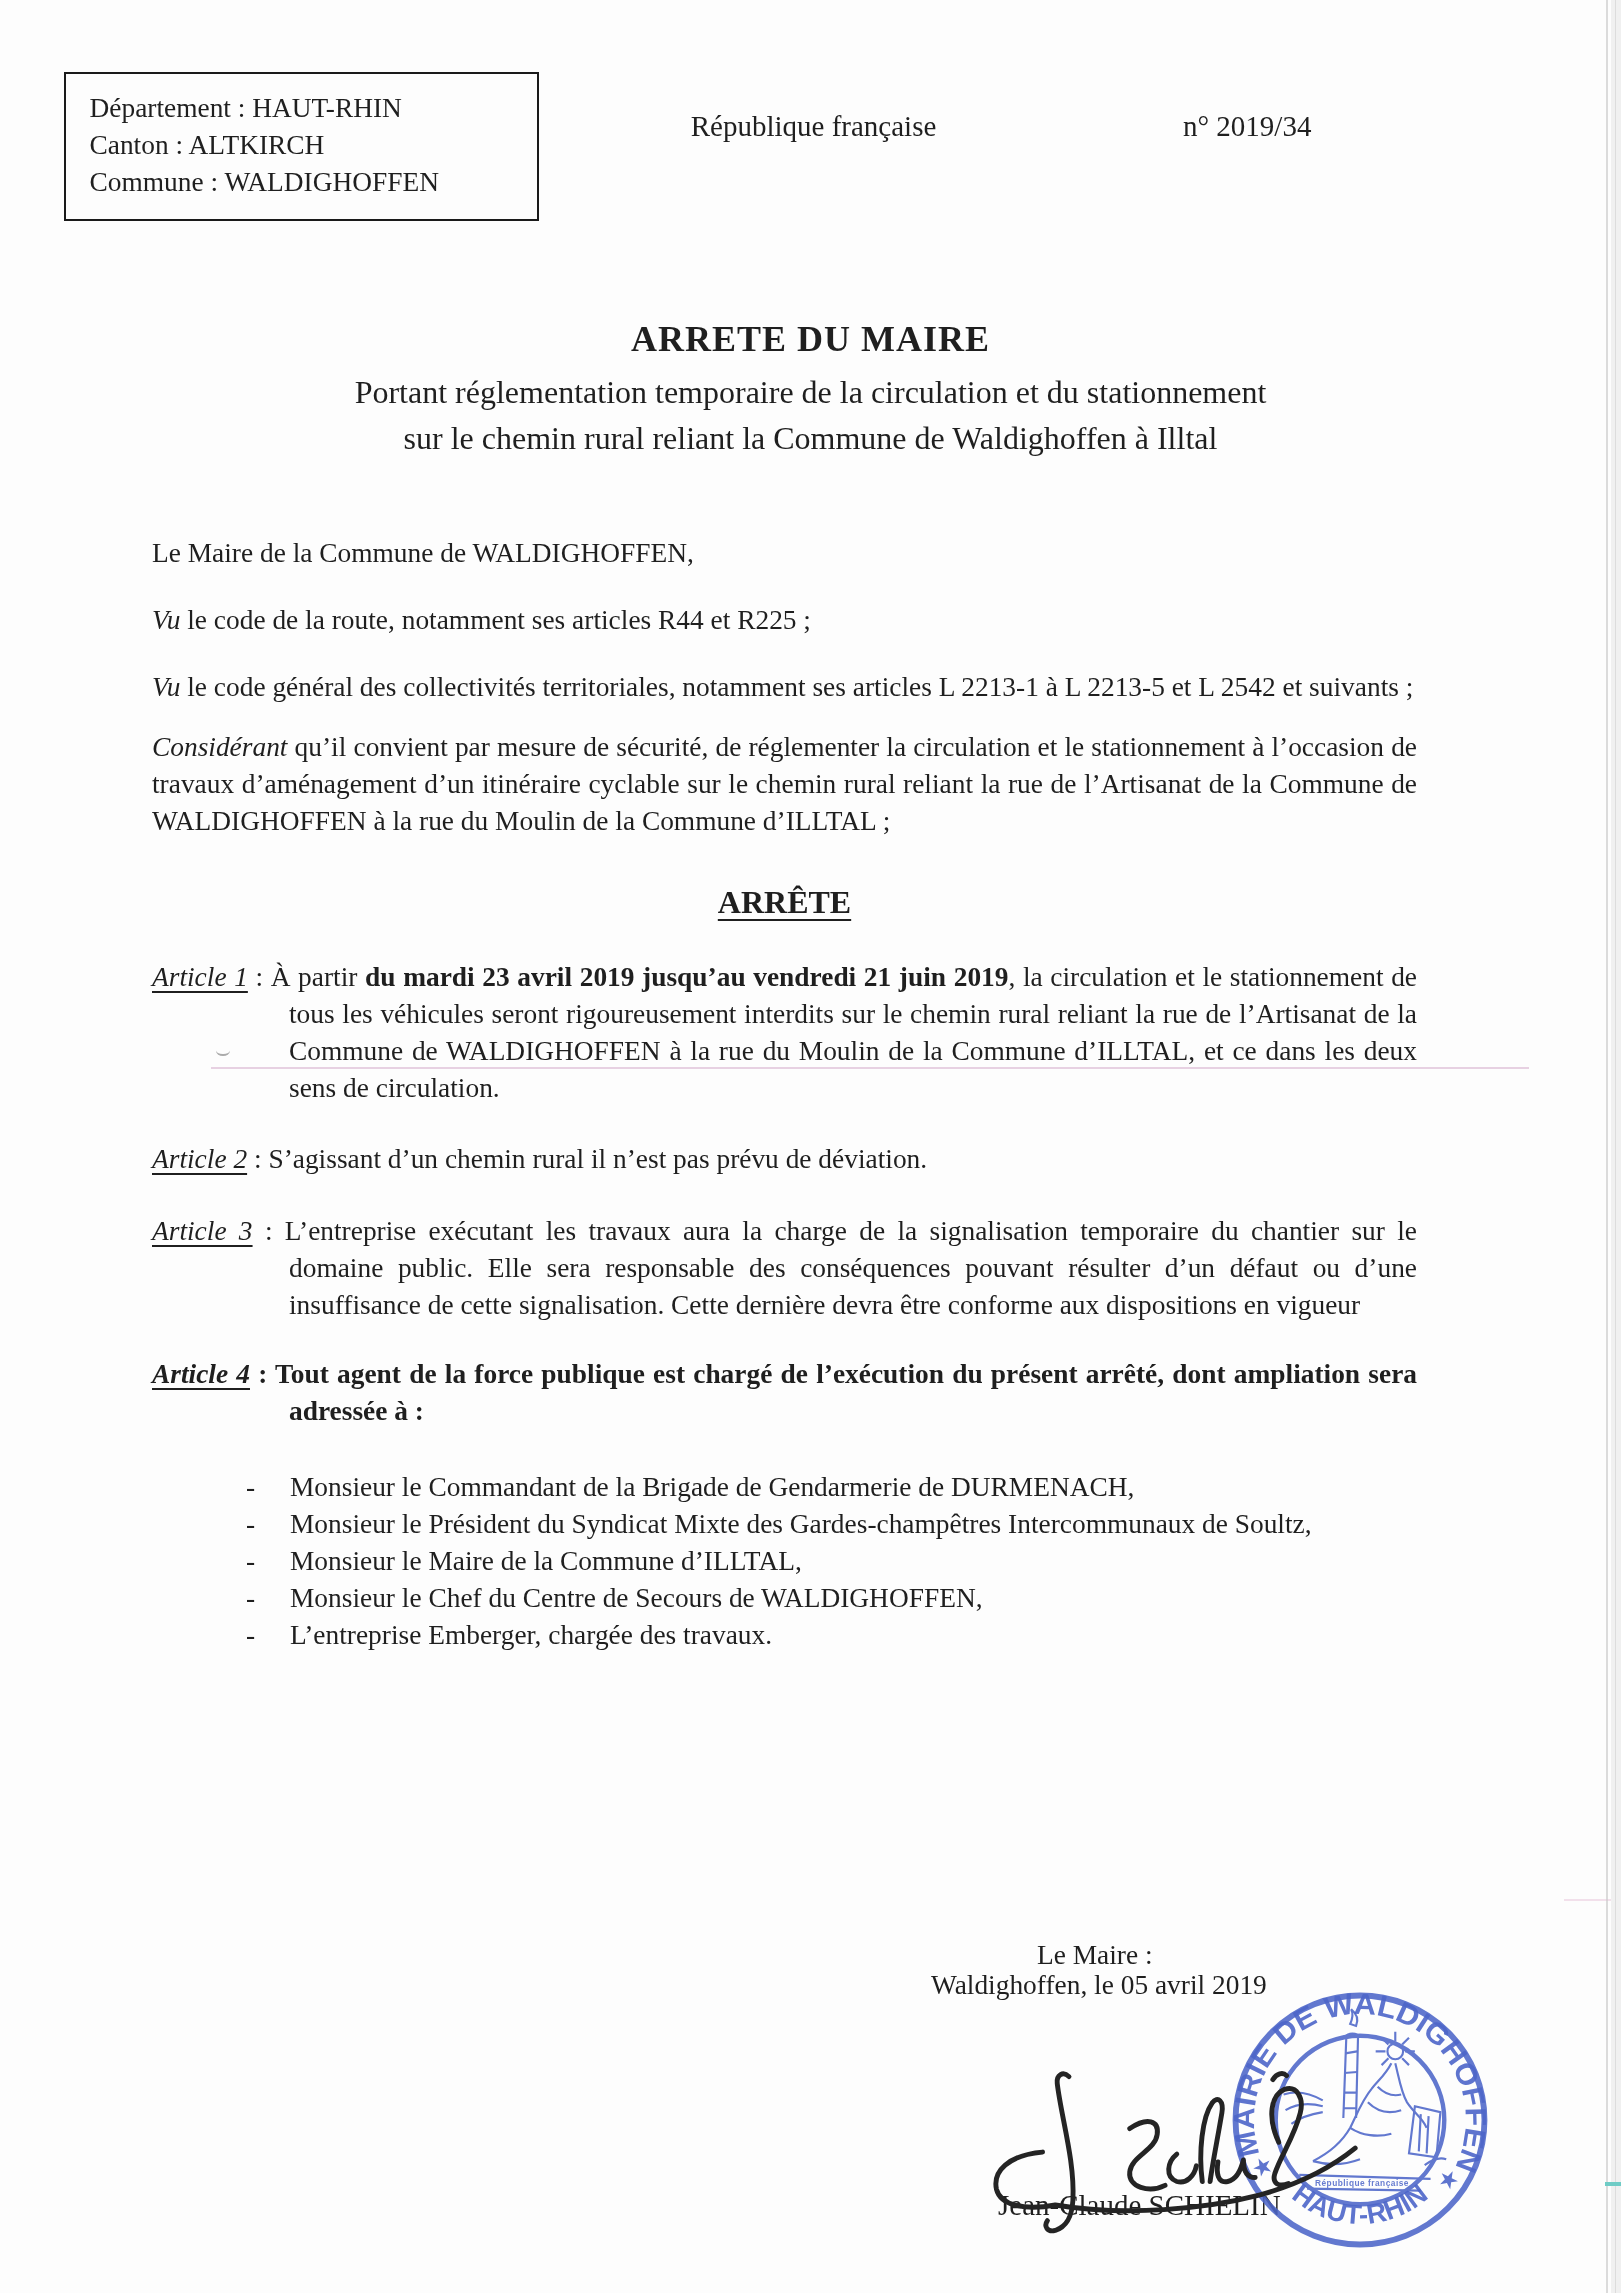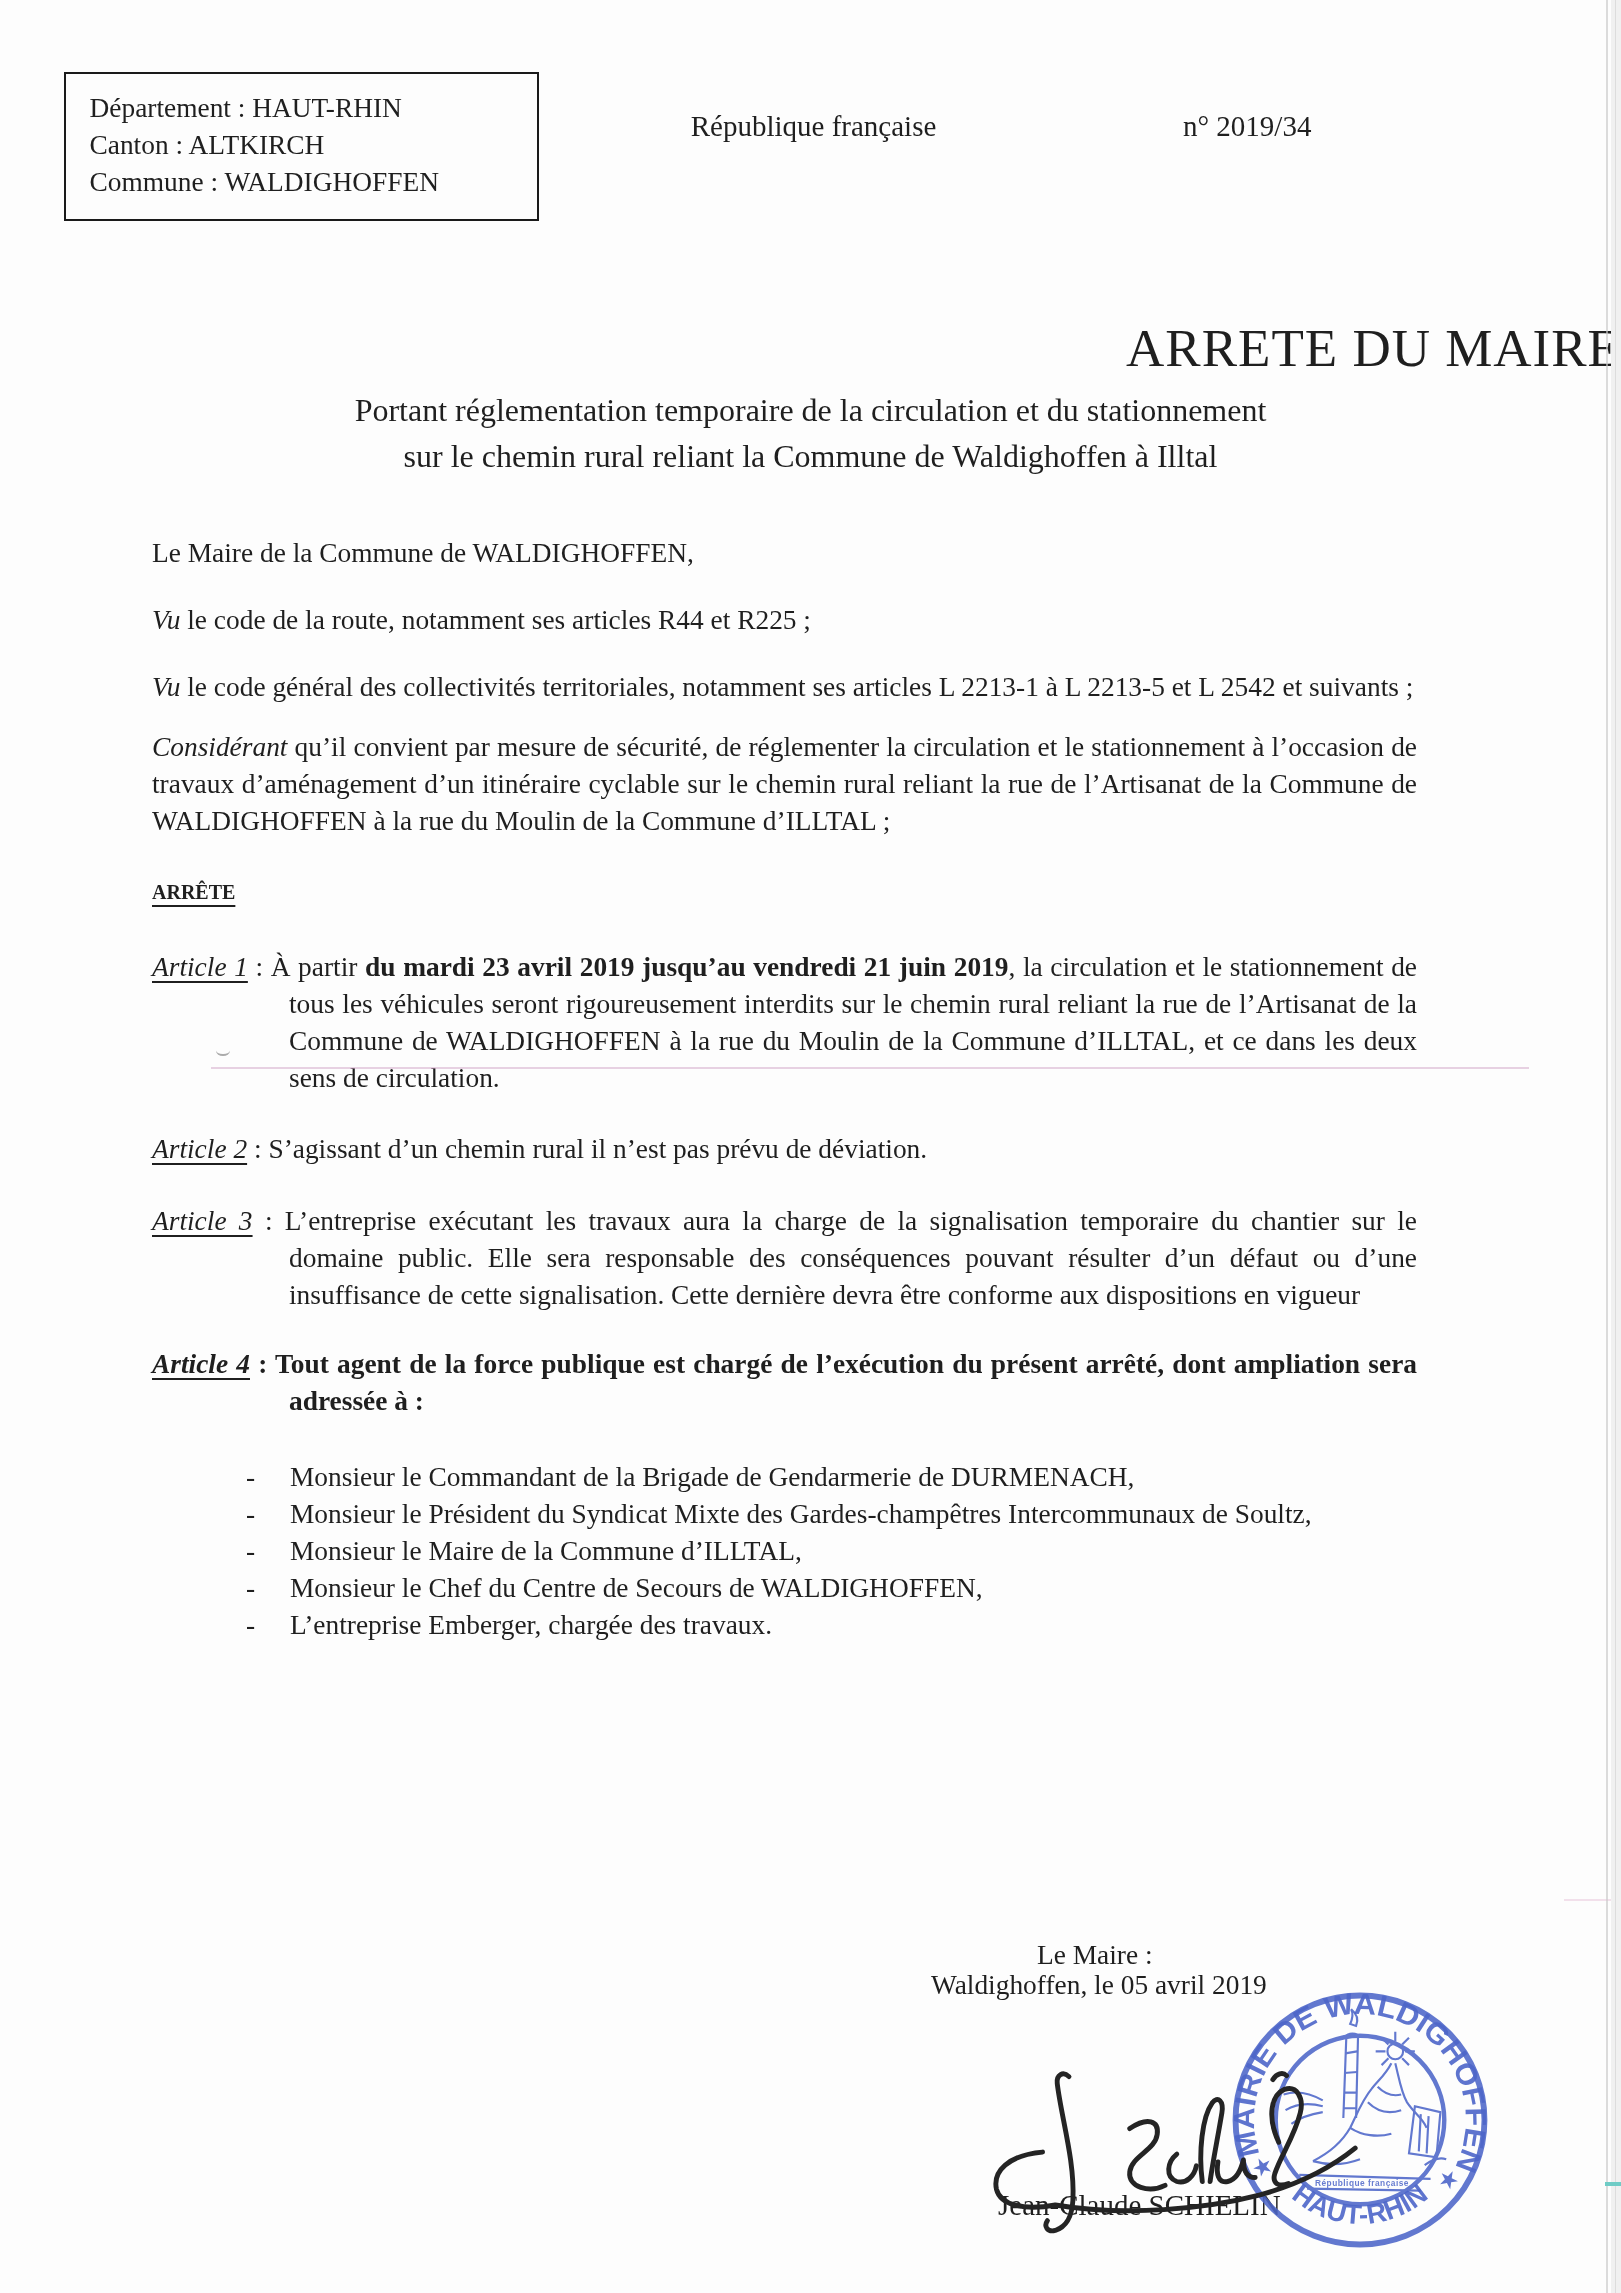--- a/index.html
+++ b/index.html
@@ -9,31 +9,31 @@
   
   .header-box{position:absolute;left:64px;top:72px;width:475px;height:149px;
 ic        box-sizing:border-box;}
   .header-box{border:2px solid #1a1a1a;border-top-width:2.9px;box-sizing:border-box;
         padding:15.7px 0 0 23.5px;font-size:27.4px;line-height:37px;}
   .republic{position:absolute;left:588px;top:110px;width:451px;text-align:center;font-size:29px;}
   .doc-number{position:absolute;left:1183px;top:110px;font-size:29px;}
 
   
   .title-block{position:absolute;left:0;top:318px;width:1621px;text-align:center;}
-  .title-main{font-size:53px;font-weight:normal;letter-spacing:1px;text-align:right;}
+  .title-main{font-size:36px;font-weight:bold;letter-spacing:1px;}
   .title-sub{font-size:32px;font-weight:normal;line-height:46px;margin-top:8.8px;}
 
   
   .content{position:absolute;left:152px;top:535px;width:1265px;font-size:27.4px;line-height:37px;}
   .p{text-align:justify;margin:0;}
   .mt17{margin-top:30px;} .mt22{margin-top:21.6px;} .mt23{margin-top:22.5px;}
   .lead{font-style:italic;}
   .pre{white-space:pre-wrap;}
   .sep{white-space:pre;}
-  .decree{text-align:left;font-size:20px;font-weight:bold;margin-top:31px;line-height:43px;}
+  .decree{text-align:center;font-size:32px;font-weight:bold;margin-top:41px;line-height:43px;}
   .decree span{text-decoration:underline;text-underline-offset:5.9px;text-decoration-thickness:2px;}
   .article{margin-top:35px;padding-left:137px;text-indent:-137px;text-align:justify;}
   .article.mt35{margin-top:34px;} .article.mt43{margin-top:32px;font-weight:bold;}
   .article .label{font-style:italic;text-decoration:underline;text-underline-offset:4.9px;}
   .recipients{list-style:none;margin:39px 0 0 0;padding:0;}
   .recipients li{position:relative;padding-left:138px;text-align:left;}
   .recipients .dash{position:absolute;left:94px;top:0;}
 
   
   .place-date{position:absolute;left:931px;top:1970px;font-size:27.4px;}

